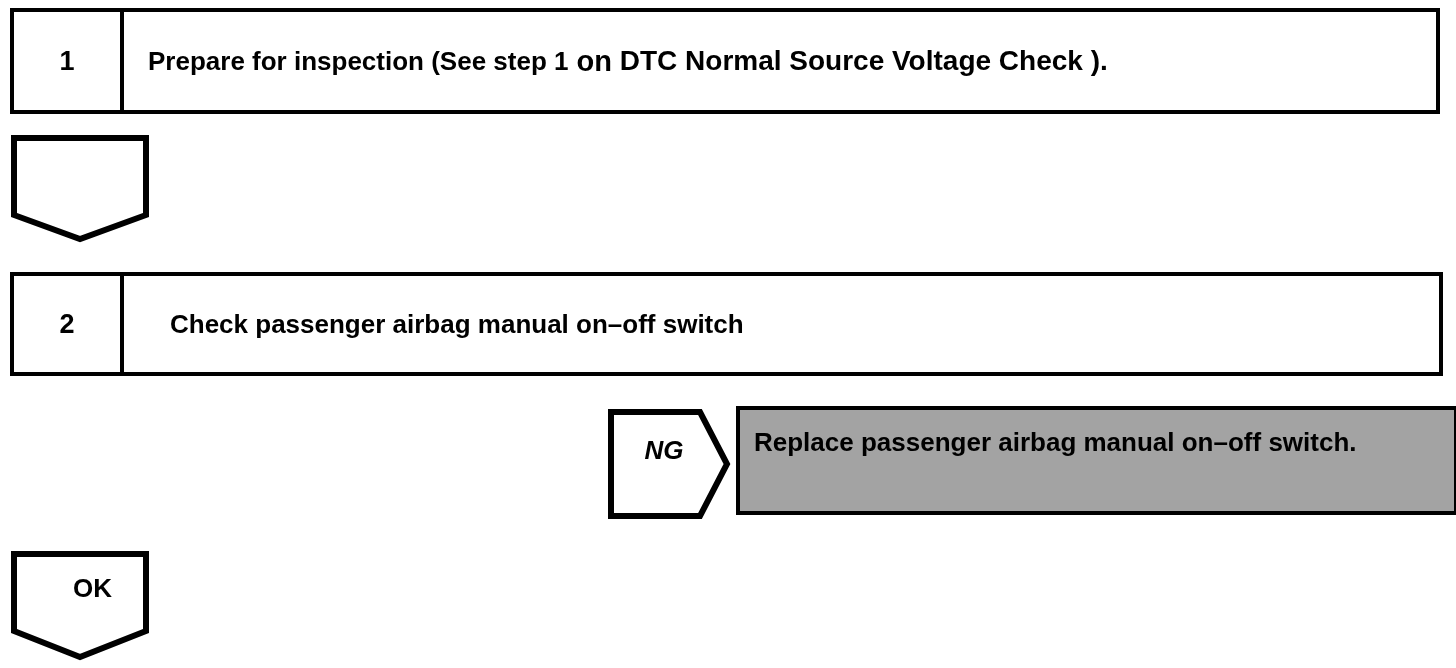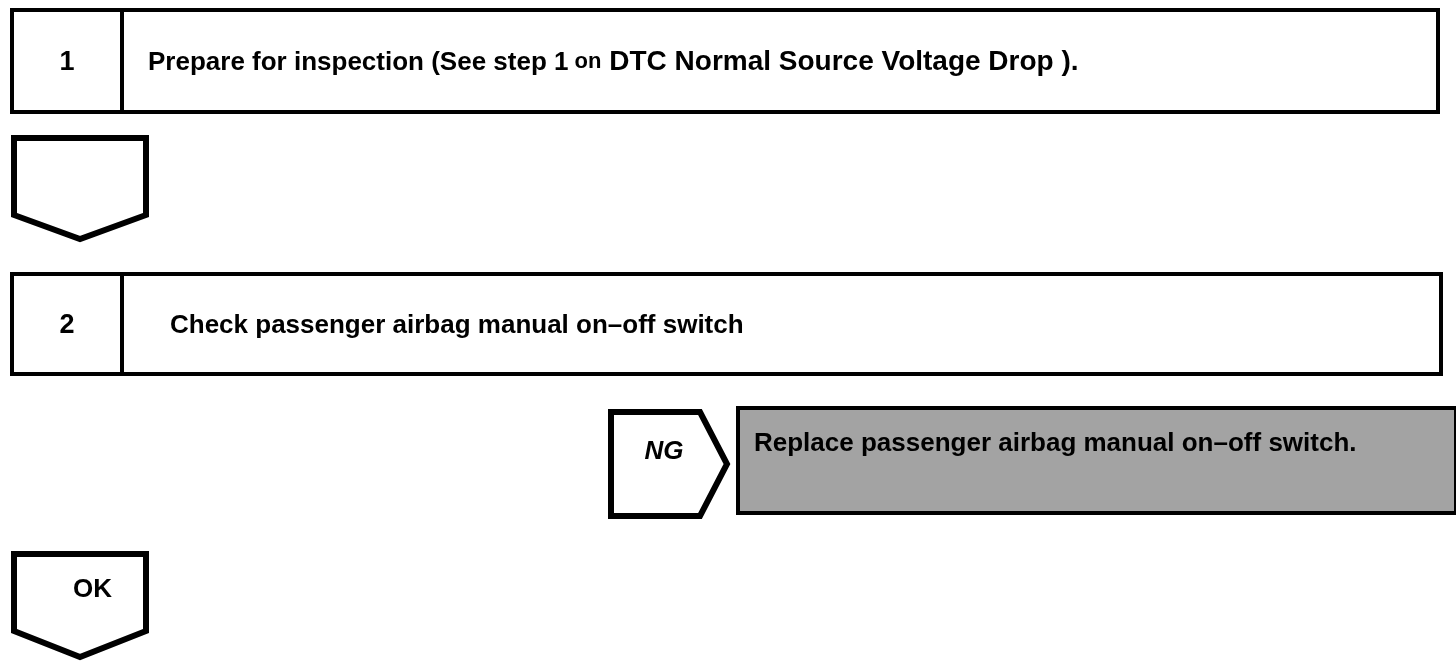--- a/index.html
+++ b/index.html
@@ -49,21 +49,21 @@
     display: flex;
     align-items: center;
     color: #000000;
     font-weight: bold;
     white-space: nowrap;
   }
 
   #step1-box { left: 10px; top: 8px; width: 1430px; height: 106px; }
   #step1-box .step-num { width: 110px; }
   #step1-box .step-text { left: 110px; padding-left: 24px; font-size: 26px; }
-  #step1-box .step-text .small { font-size: 22px; }
+  #step1-box .step-text .small { font-size: 29px; }
   #step1-box .step-text .big { font-size: 28px; }
 
   #step2-box { left: 10px; top: 272px; width: 1433px; height: 104px; }
   #step2-box .step-num { width: 110px; }
   #step2-box .step-text { left: 110px; padding-left: 14px; font-size: 26px; margin-left: 32px; }
 
   
   #result-box {
     position: absolute;
     left: 736px;
@@ -131,21 +131,21 @@
 
 <div id="canvas">
 
   <div class="step-box" id="step1-box">
     <div class="step-num">1</div>
     <div class="step-text">
       <span>Prepare for inspection (See step 1</span>
       <span class="small">&nbsp;</span>
       <span class="small">on</span>
       <span class="big">&nbsp;</span>
-      <span class="big">DTC Normal Source Voltage Drop</span>
+      <span class="big">DTC Normal Source Voltage Check</span>
       <span class="big">&nbsp;</span>
       <span class="big">).</span>
     </div>
   </div>
 
   <div class="pent-down" id="arrow-1">
     <svg width="138" height="110" viewBox="0 0 138 110" aria-hidden="true">
       <polygon points="3,3 135,3 135,80 69,104 3,80" fill="#ffffff" stroke="#000000" stroke-width="6" stroke-linejoin="miter"></polygon>
     </svg>
     <div class="pent-label-down"></div>

